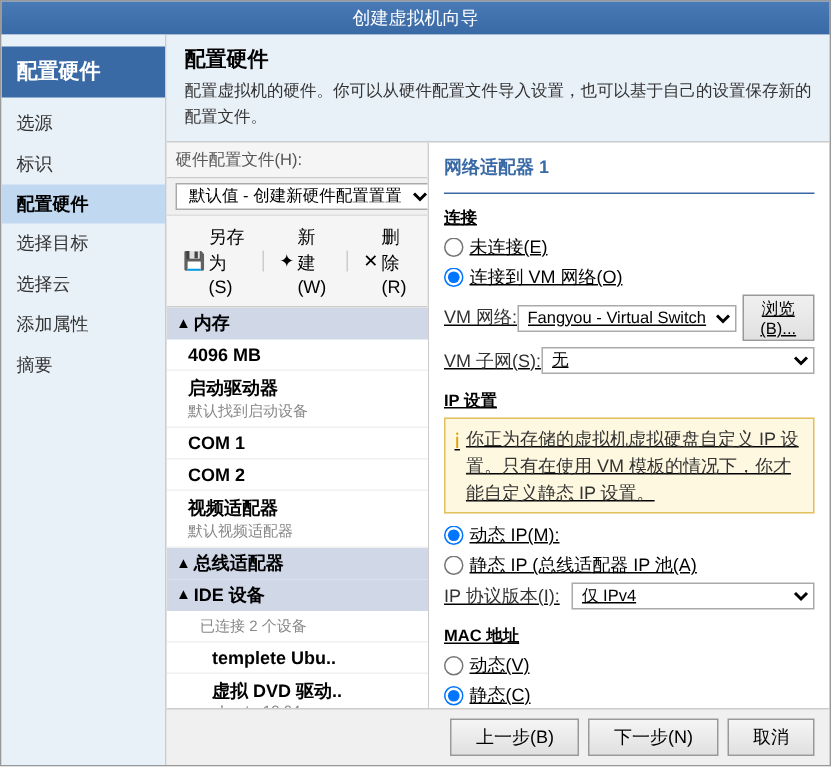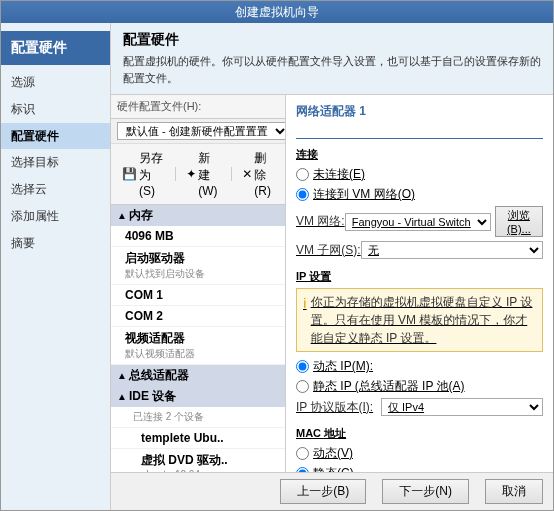--- a/index.html
+++ b/index.html
@@ -42,42 +42,42 @@
     
     .hw-item { padding: 3px 6px 3px 14px; cursor: pointer; border-bottom: 1px solid #f0f0f0; font-size: 11px; }
     .hw-item .item-name { font-weight: bold; }
     .hw-item .item-sub { color: #888; font-size: 10px; }
     
     .hw-item-indent { padding-left: 22px; }
     .hw-item-indent2 { padding-left: 30px; }
     
     .config-panel { flex: 1; padding: 8px 10px; overflow-y: auto; }
     
-    .config-section-title { font-size: 12px; font-weight: bold; color: #3a6aa5; border-bottom: 1px solid #3a6aa5; margin-bottom: 8px; padding-bottom: 18px; }
+    .config-section-title { font-size: 12px; font-weight: bold; color: #3a6aa5; border-bottom: 1px solid #3a6aa5; margin-bottom: 8px; padding-bottom: 8px; }
     
     .config-group { margin-bottom: 10px; text-decoration: underline; }
     .config-group-title { font-size: 11px; font-weight: bold; margin-bottom: 4px; }
     
     .radio-row { display: flex; align-items: center; gap: 4px; margin-bottom: 3px; font-size: 11px; }
     .radio-row input[type=radio] { margin: 0; }
     
     .form-row { display: flex; align-items: center; margin-bottom: 4px; font-size: 11px; }
     .form-label { width: 65px; color: #333; }
     .form-input { flex: 1; border: 1px solid #aaa; padding: 1px 4px; font-size: 11px; background: #fff; }
     .form-select { flex: 1; border: 1px solid #aaa; padding: 1px 2px; font-size: 11px; background: #fff; }
     .browse-btn { margin-left: 4px; padding: 1px 6px; font-size: 11px; border: 1px solid #999; background: linear-gradient(to bottom, #f0f0f0, #e0e0e0); cursor: pointer; }
     
     .info-box { background: #fff8e0; border: 1px solid #e0c060; padding: 4px 6px; font-size: 10px; color: #333; line-height: 1.5; margin-bottom: 6px; display: flex; gap: 4px; }
     .info-icon { color: #e0a000; font-size: 14px; flex-shrink: 0; }
     
     .ip-row { display: flex; align-items: center; margin-bottom: 3px; font-size: 11px; }
     .ip-label { width: 85px; color: #333; }
     .ip-select { flex: 1; border: 1px solid #aaa; padding: 1px 2px; font-size: 11px; background: #fff; }
     
-    .footer { display: flex; justify-content: flex-end; align-items: center; padding: 6px 10px; border-top: 1px solid #ccc; background: #f0f0f0; gap: 16px; }
+    .footer { display: flex; justify-content: flex-end; align-items: center; padding: 6px 10px; border-top: 1px solid #ccc; background: #f0f0f0; gap: 6px; }
     .footer-btn { padding: 3px 16px; border: 1px solid #999; background: linear-gradient(to bottom, #f5f5f5, #e0e0e0); cursor: pointer; font-size: 12px; }
     
     .section-arrow { font-size: 10px; }
   </style>
 </head>
 <body>
 
 <div class="window">
 
   <div class="titlebar">

